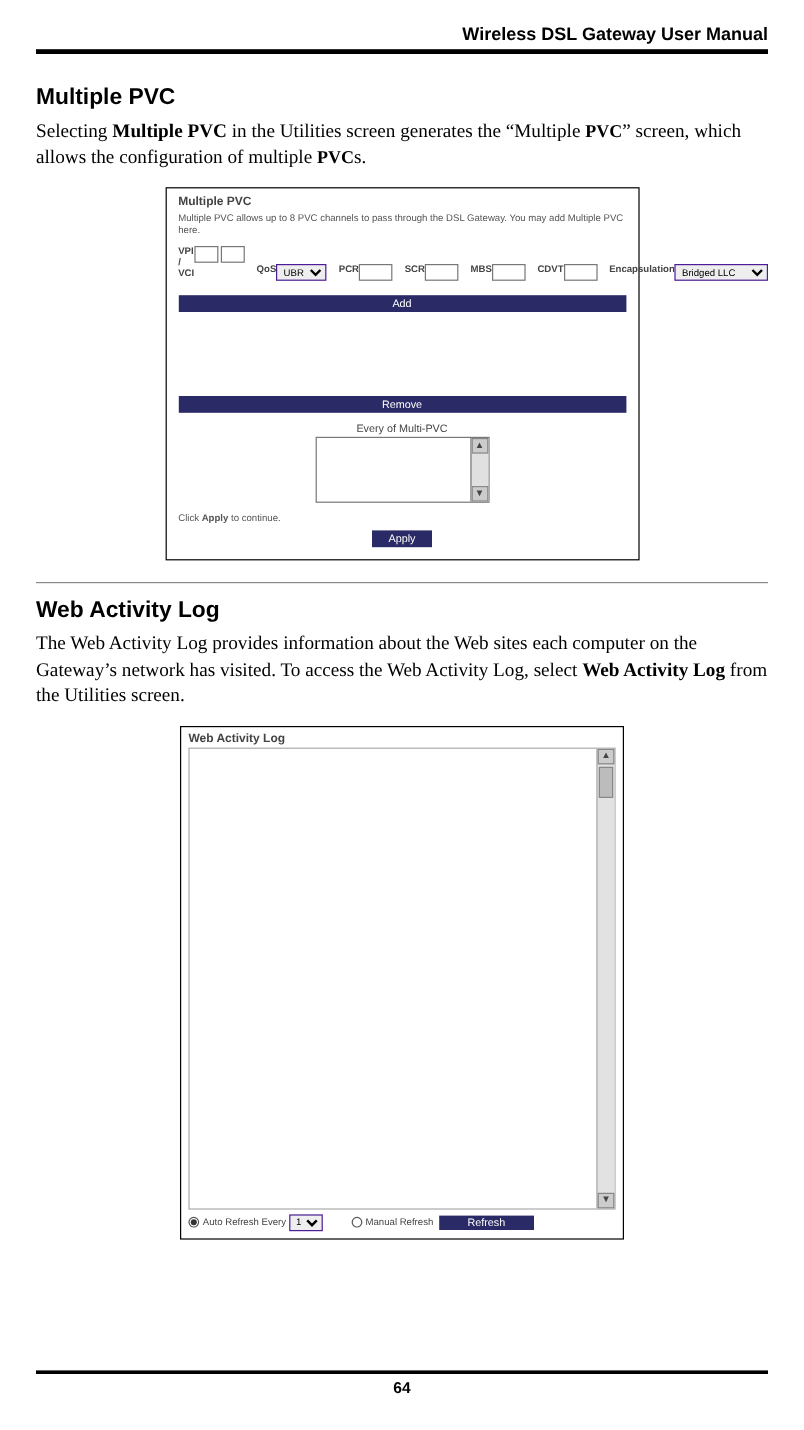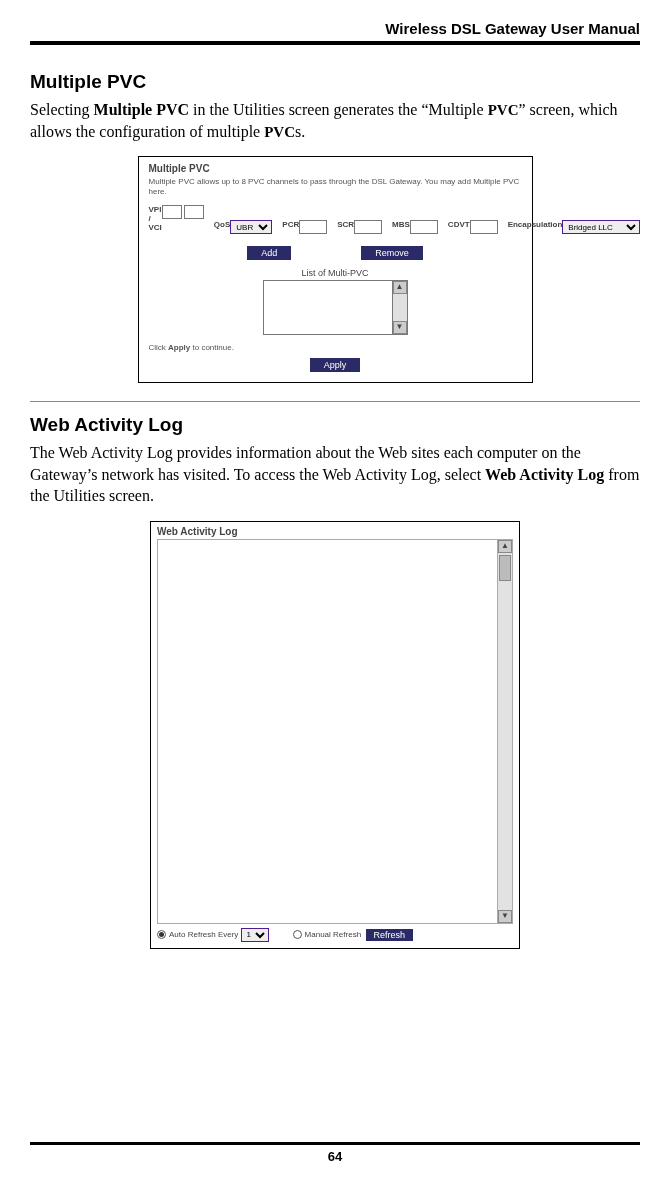--- a/index.html
+++ b/index.html
@@ -114,20 +114,21 @@
     font-size: 9px;
     padding: 2px 14px;
     border: none;
     cursor: pointer;
   }
   .pvc-btnrow {
     display: flex;
     justify-content: center;
     gap: 70px;
     margin-bottom: 8px;
+    flex-direction: column;
   }
   .list-label {
     text-align: center;
     font-size: 9px;
     color: #444;
     margin-bottom: 2px;
   }
   .list-wrap {
     display: flex;
     justify-content: center;
@@ -315,21 +316,21 @@
           <option>Bridged LLC</option>
         </select>
       </div>
     </div>
 
     <div class="pvc-btnrow">
       <button class="btn-dark">Add</button>
       <button class="btn-dark">Remove</button>
     </div>
 
-    <div class="list-label">List of Multi-PVC</div>
+    <div class="list-label">Every of Multi-PVC</div>
     <div class="list-wrap">
       <div class="list-box">
         <div class="list-scroll">
           <div class="arrow">▲</div>
           <div class="arrow">▼</div>
         </div>
       </div>
     </div>
 
     <div class="pvc-footer">
@@ -366,21 +367,21 @@
         <span>Auto Refresh Every</span>
         &nbsp;
         <select class="tiny-select" style="width:28px">
           <option>10 sec</option>
         </select>
       </span>
       <span class="log-opt">
         <span class="radio"></span>
         <span>Manual Refresh</span>
         &nbsp;&nbsp;
-        <button class="btn-dark" style="padding:1px 8px">Refresh</button>
+        <button class="btn-dark" style="padding:1px 24px">Refresh</button>
       </span>
     </div>
   </div>
 
   <div class="footer-bar">
     <div class="footer-rule"></div>
     <div class="footer-num">64</div>
   </div>
 
 </div>

